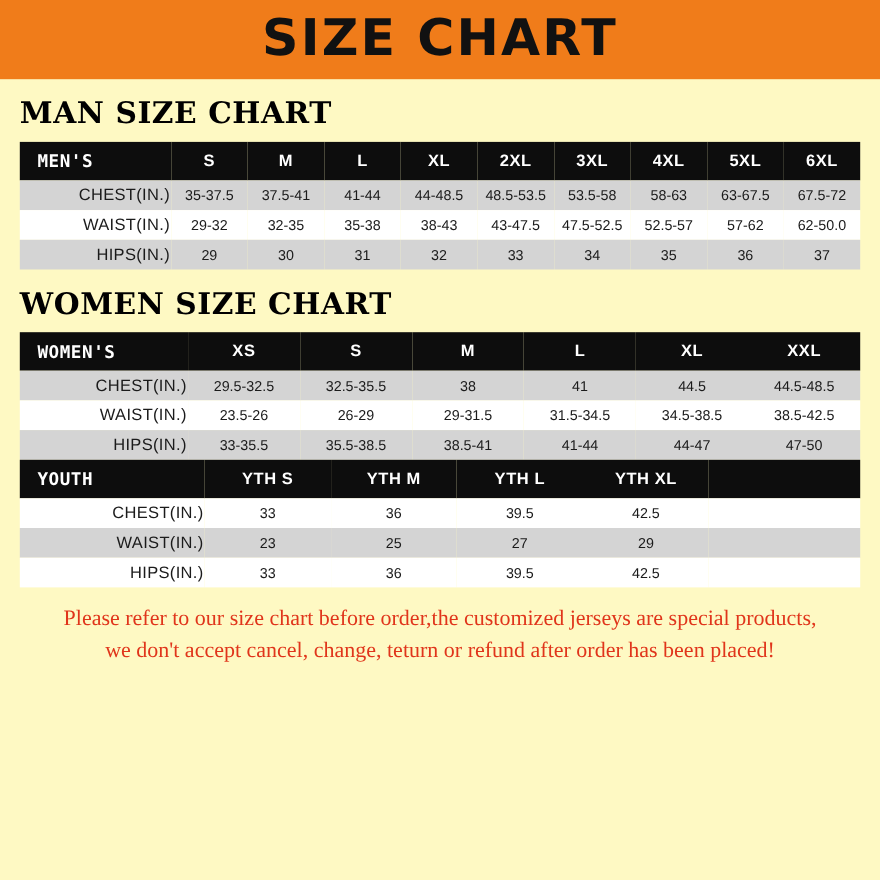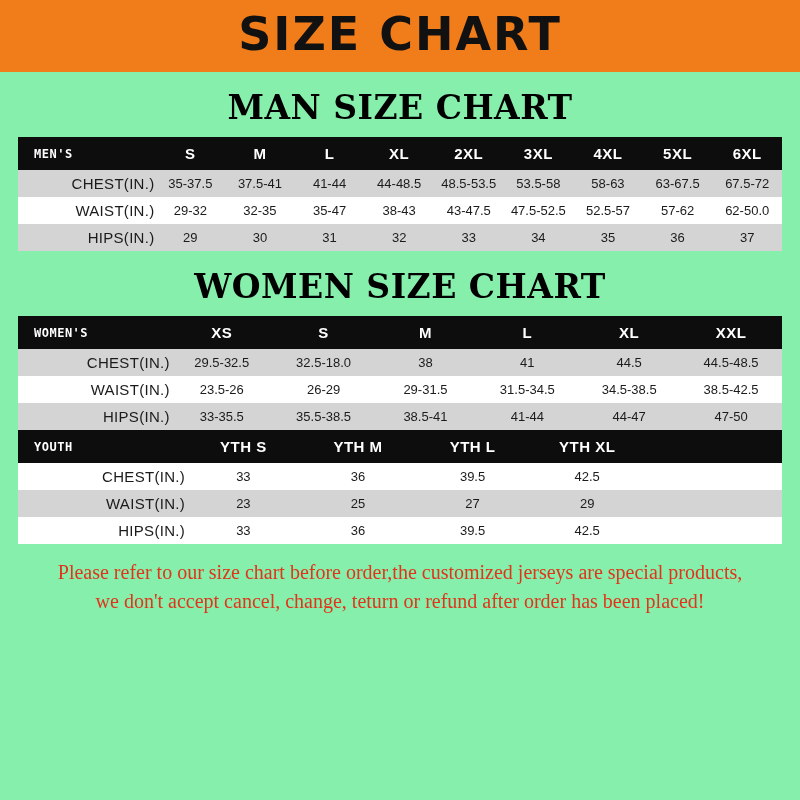--- a/index.html
+++ b/index.html
@@ -10,21 +10,21 @@
     width: 800px;
     height: 800px;
     background: #ffffff;
     font-family: "DejaVu Sans", sans-serif;
     overflow: hidden;
   }
   .page {
     position: relative;
     width: 800px;
     height: 800px;
-    background: #86efac;
+    background: #fef9c3;
     box-sizing: border-box;
   }
   
   .banner {
     position: relative;
     height: 72px;
     background: #f07c1a;
     display: flex;
     align-items: center;
     justify-content: center;
@@ -36,24 +36,24 @@
     letter-spacing: 2px;
     color: #111111;
     line-height: 1;
     padding-bottom: 4px;
   }
   
   .section {
     padding: 0 18px;
   }
   .section-title {
-    text-align: center;
+    text-align: left;
     font-family: "DejaVu Serif", serif;
     font-weight: bold;
-    font-size: 33px;
+    font-size: 27px;
     color: #000000;
     letter-spacing: 0.5px;
     margin: 16px 0 10px 0;
   }
   table.chart {
     width: 100%;
     border-collapse: collapse;
     table-layout: fixed;
   }
   table.chart th,
@@ -70,21 +70,21 @@
     color: #ffffff;
     font-size: 15px;
     font-weight: bold;
     padding: 8px 1px;
     letter-spacing: 0.5px;
   }
   table.chart thead th.corner {
     text-align: left;
     padding-left: 16px;
     font-family: "DejaVu Sans Mono", monospace;
-    font-size: 12px;
+    font-size: 16px;
     letter-spacing: 0.5px;
   }
   table.chart tbody td.rowhead {
     font-family: "Liberation Sans", sans-serif;
     font-size: 15px;
     letter-spacing: 0.3px;
     text-align: right;
   }
   table.chart tbody tr.alt td {
     background: #d4d4d4;
@@ -157,21 +157,21 @@
           <td>48.5-53.5</td>
           <td>53.5-58</td>
           <td>58-63</td>
           <td>63-67.5</td>
           <td>67.5-72</td>
         </tr>
         <tr class="plain">
           <td class="rowhead">WAIST(IN.)</td>
           <td>29-32</td>
           <td>32-35</td>
-          <td>35-47</td>
+          <td>35-38</td>
           <td>38-43</td>
           <td>43-47.5</td>
           <td>47.5-52.5</td>
           <td>52.5-57</td>
           <td>57-62</td>
           <td>62-50.0</td>
         </tr>
         <tr class="alt">
           <td class="rowhead">HIPS(IN.)</td>
           <td>29</td>
@@ -208,21 +208,21 @@
           <th>M</th>
           <th>L</th>
           <th>XL</th>
           <th>XXL</th>
         </tr>
       </thead>
       <tbody>
         <tr class="alt">
           <td class="rowhead">CHEST(IN.)</td>
           <td>29.5-32.5</td>
-          <td>32.5-18.0</td>
+          <td>32.5-35.5</td>
           <td>38</td>
           <td>41</td>
           <td>44.5</td>
           <td>44.5-48.5</td>
         </tr>
         <tr class="plain">
           <td class="rowhead">WAIST(IN.)</td>
           <td>23.5-26</td>
           <td>26-29</td>
           <td>29-31.5</td>

